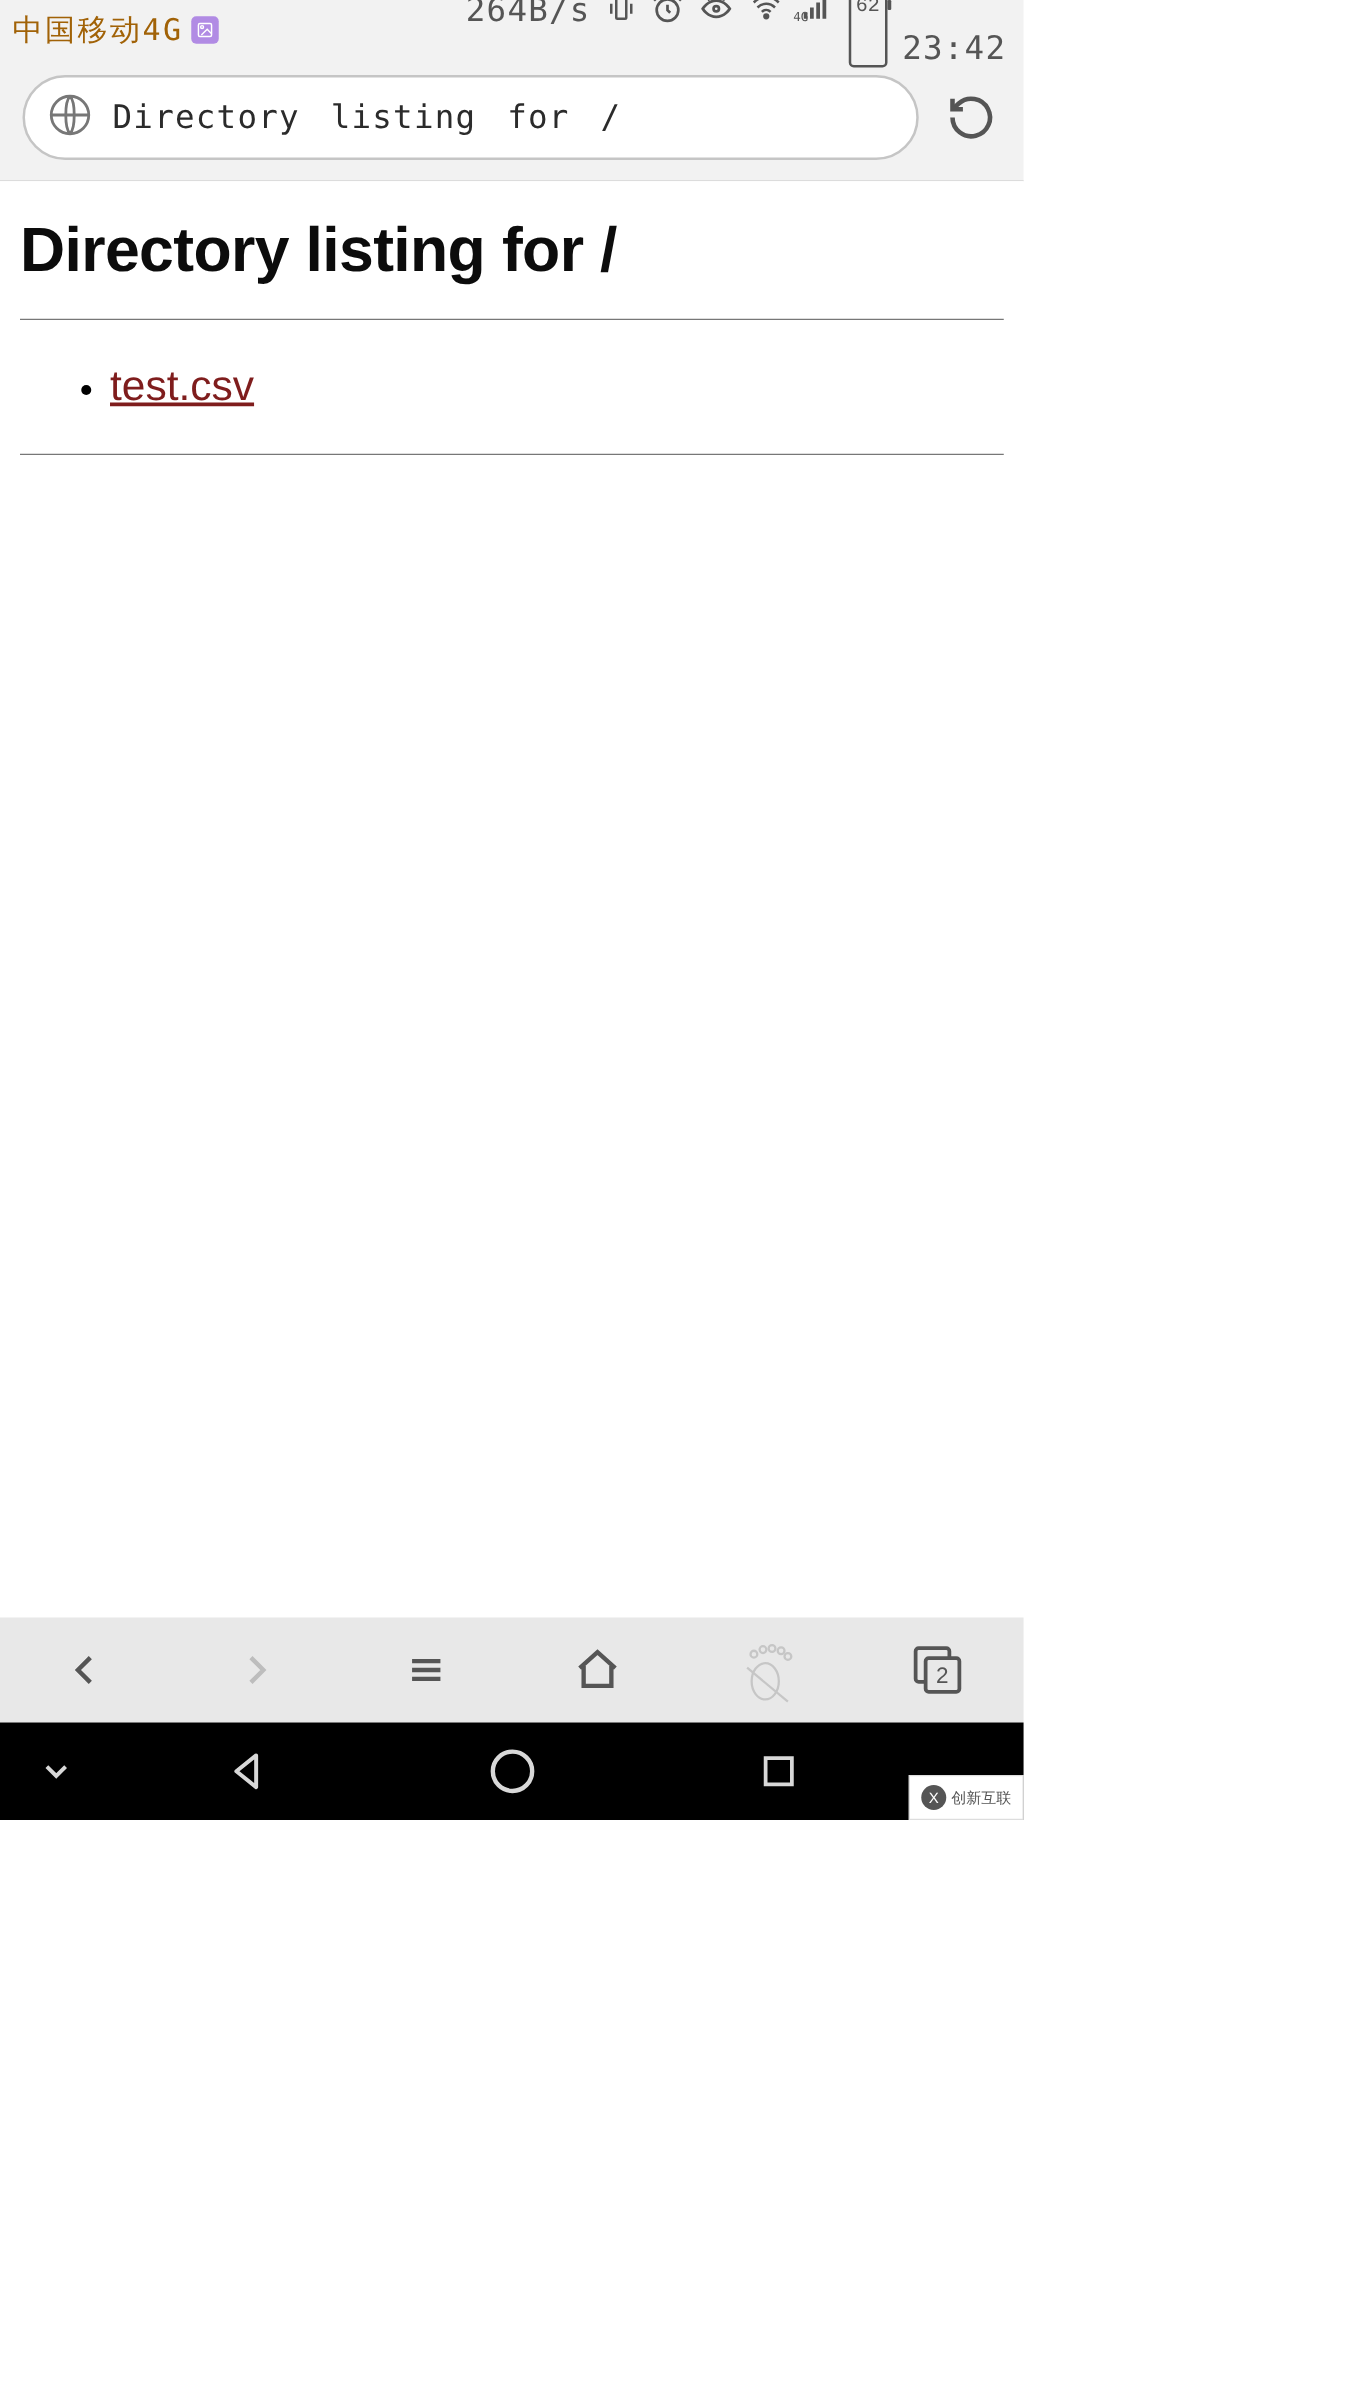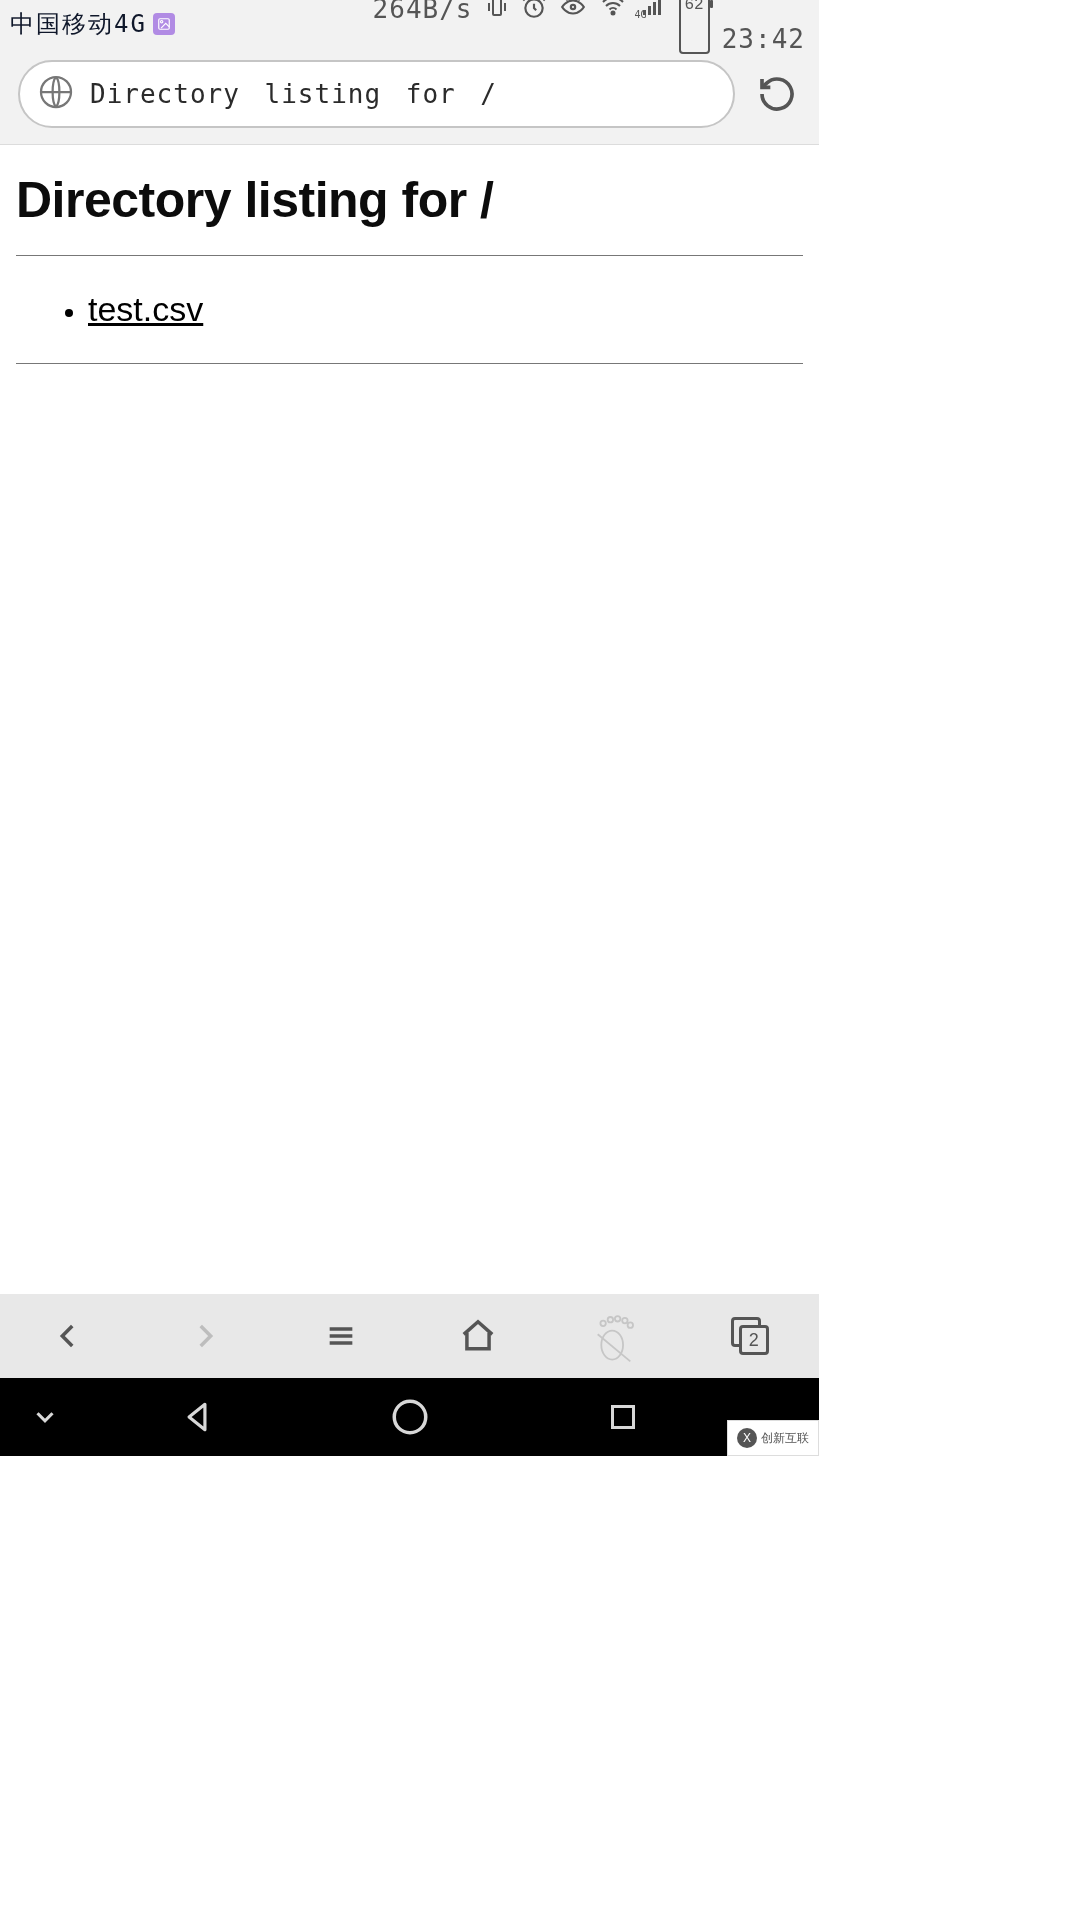--- a/index.html
+++ b/index.html
@@ -21,21 +21,21 @@
       align-items: center;
       padding: 0 14px 0 10px;
       font-family: monospace, "Menlo", monospace;
       color: #4a4a4a;
     }
     .statusbar .left {
       display: flex;
       align-items: center;
       gap: 6px;
       font-size: 24px;
-      color: #0f172a;
+      color: #a16207;
       letter-spacing: 2px;
     }
     .pic-icon {
       width: 22px; height: 22px;
       border-radius: 4px;
       background: #b18be4;
       display: inline-flex;
       align-items: center; justify-content: center;
     }
     .statusbar .right {
@@ -113,21 +113,21 @@
       height: 0;
     }
     ul.listing {
       padding: 34px 0 34px 72px;
       list-style: disc;
     }
     ul.listing li::marker { font-size: 26px; color:#000; }
     ul.listing a {
       font-family: Arial, Helvetica, sans-serif;
       font-size: 34px;
-      color: #000000;
+      color: #7f1d1d;
       text-decoration: underline;
     }
 
     
     .bnav {
       height: 84px;
       background: #e8e8e8;
       display: flex;
       align-items: center;
       justify-content: space-around;

